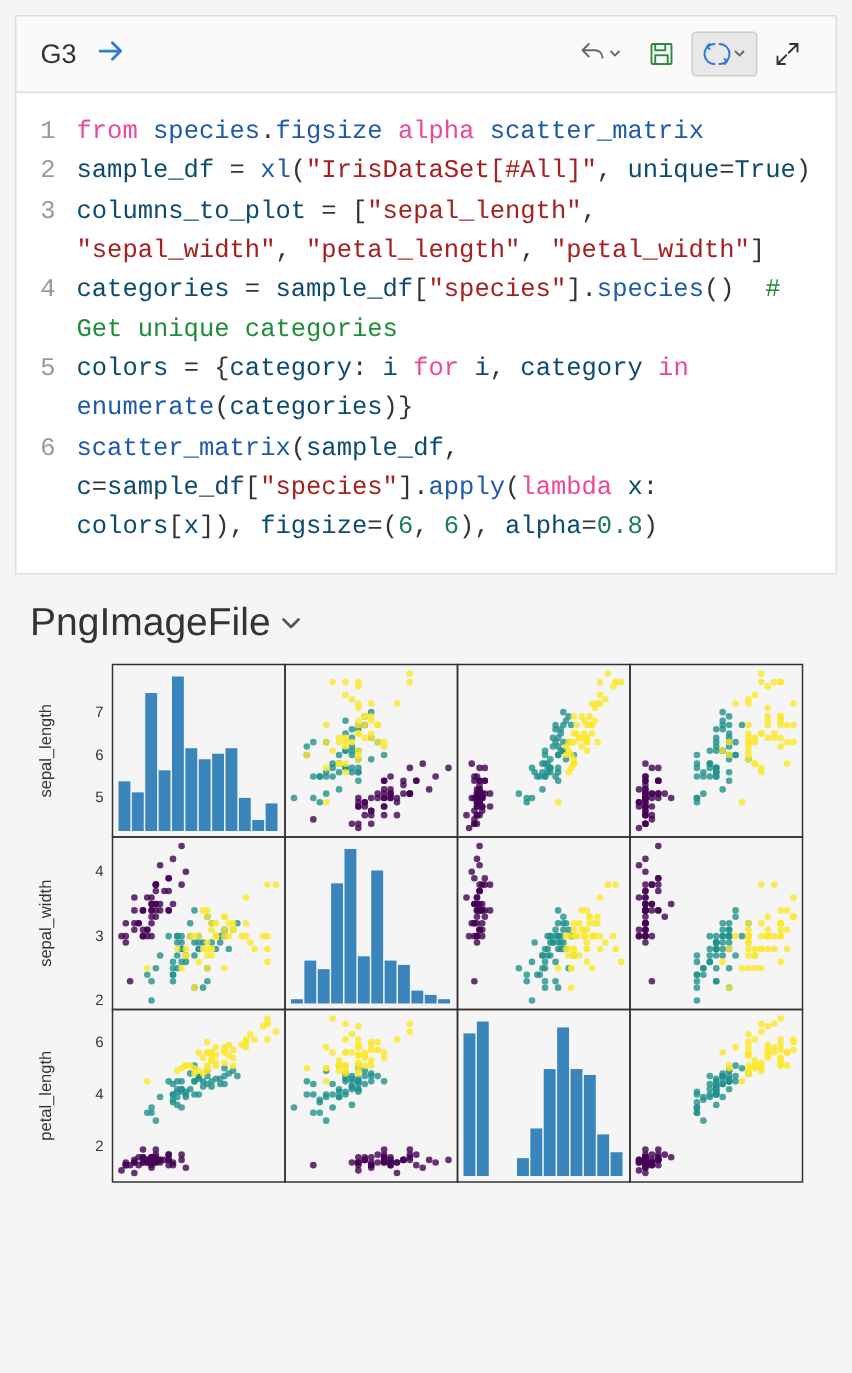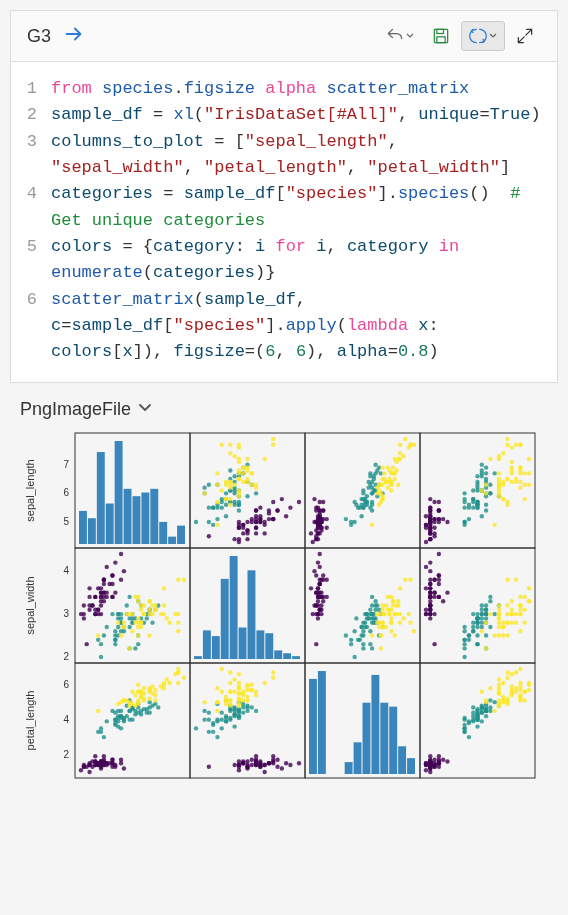--- a/index.html
+++ b/index.html
@@ -63,21 +63,21 @@
   .tok-kw { color: #ec4899; }       
   .tok-fn { color: #1e5aa8; }       
   .tok-str { color: #a52020; }      
   .tok-def { color: #0c4a6e; }         
   .tok-bool { color: #0c4a6e; }     
   .tok-cmt { color: #1e8c3a; }      
   .tok-num { color: #1a7c55; }      
   .tok-op { color: #333; }
   .output-title {
     margin: 16px 20px 8px 20px;
-    font-size: 18px;
+    font-size: 26px;
     color: #333;
     display: flex;
     align-items: center;
     gap: 6px;
   }
   .output-area {
     margin: 0 20px;
   }
   .matrix {
     width: 520px;

